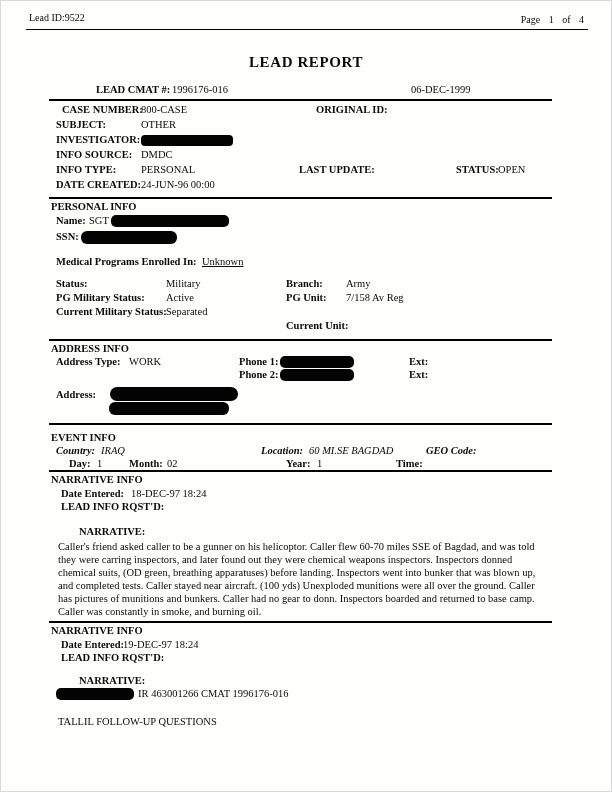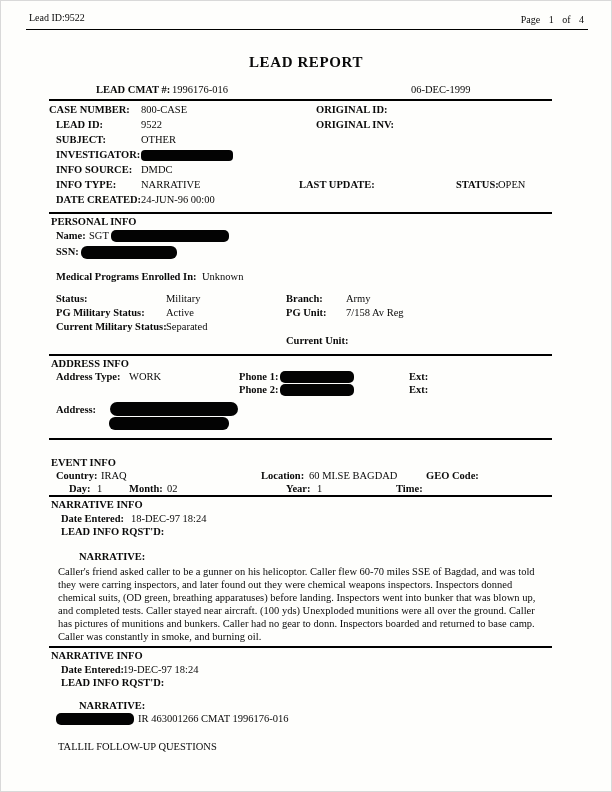--- a/index.html
+++ b/index.html
@@ -33,44 +33,39 @@
 
   <div class="row" style="height:15px;margin-top:12px;">
     <span class="lbl" style="left:95px;">LEAD CMAT #:</span>
     <span style="left:171px;">1996176-016</span>
     <span style="left:410px;">06-DEC-1999</span>
   </div>
 
   <div class="rule"></div>
 
   <div class="row" style="height:15px;margin-top:3px;">
-    <span class="lbl" style="left:48px;">CASE NUMBER:</span>
+    <span class="lbl" style="left:61px;">CASE NUMBER:</span>
     <span style="left:140px;">800-CASE</span>
     <span class="lbl" style="left:315px;">ORIGINAL ID:</span>
   </div>
   <div class="row" style="height:15px;">
-    <span class="lbl" style="left:55px;">LEAD ID:</span>
-    <span style="left:140px;">9522</span>
-    <span class="lbl" style="left:315px;">ORIGINAL INV:</span>
-  </div>
-  <div class="row" style="height:15px;">
     <span class="lbl" style="left:55px;">SUBJECT:</span>
     <span style="left:140px;">OTHER</span>
   </div>
   <div class="row" style="height:15px;">
     <span class="lbl" style="left:55px;">INVESTIGATOR:</span>
     <span class="redact" style="left:140px;top:1px;width:92px;height:11px;border-radius:4px;"></span>
   </div>
   <div class="row" style="height:15px;">
     <span class="lbl" style="left:55px;">INFO SOURCE:</span>
     <span style="left:140px;">DMDC</span>
   </div>
   <div class="row" style="height:15px;">
     <span class="lbl" style="left:55px;">INFO TYPE:</span>
-    <span style="left:140px;">NARRATIVE</span>
+    <span style="left:140px;">PERSONAL</span>
     <span class="lbl" style="left:298px;">LAST UPDATE:</span>
     <span class="lbl" style="left:455px;">STATUS:</span>
     <span style="left:497px;">OPEN</span>
   </div>
   <div class="row" style="height:15px;">
     <span class="lbl" style="left:55px;">DATE CREATED:</span>
     <span style="left:140px;">24-JUN-96 00:00</span>
   </div>
   <div style="height:3px;"></div>
 
@@ -84,21 +79,21 @@
     <span style="left:88px;">SGT</span>
     <span class="redact" style="left:110px;top:0;width:118px;height:12px;border-radius:5px;"></span>
   </div>
   <div class="row" style="height:17px;">
     <span class="lbl" style="left:55px;text-align:right;">SSN:</span>
     <span class="redact" style="left:80px;top:0;width:96px;height:13px;border-radius:6px;"></span>
   </div>
   <div style="height:8px;"></div>
   <div class="row" style="height:15px;">
     <span class="lbl" style="left:55px;">Medical Programs Enrolled In:</span>
-    <span style="left:201px;">Unknown</span>
+    <span style="left:201px;text-decoration:underline;">Unknown</span>
   </div>
   <div style="height:7px;"></div>
   <div class="row" style="height:14px;">
     <span class="lbl" style="left:55px;">Status:</span>
     <span style="left:165px;">Military</span>
     <span class="lbl" style="left:285px;">Branch:</span>
     <span style="left:345px;">Army</span>
   </div>
   <div class="row" style="height:14px;">
     <span class="lbl" style="left:55px;">PG Military Status:</span>
@@ -133,24 +128,24 @@
     <span class="lbl" style="left:408px;">Ext:</span>
   </div>
   <div class="row" style="height:36px;margin-top:4px;">
     <span class="lbl" style="left:55px;top:2px;">Address:</span>
     <span class="redact" style="left:109px;top:0;width:128px;height:14px;border-radius:7px;"></span>
     <span class="redact" style="left:108px;top:15px;width:120px;height:13px;border-radius:6px;"></span>
   </div>
 
   <div class="rule"></div>
 
-  <div class="row" style="height:13px;margin-top:17px;">
+  <div class="row" style="height:13px;margin-top:7px;">
     <span class="lbl" style="left:50px;">EVENT INFO</span>
   </div>
-  <div class="row" style="height:13px;">
+  <div class="row" style="height:13px;font-style:italic;">
     <span class="lbl" style="left:55px;">Country:</span>
     <span style="left:100px;">IRAQ</span>
     <span class="lbl" style="left:260px;">Location:</span>
     <span style="left:308px;">60 MI.SE BAGDAD</span>
     <span class="lbl" style="left:425px;">GEO Code:</span>
   </div>
   <div class="row" style="height:12px;">
     <span class="lbl" style="left:68px;">Day:</span>
     <span style="left:96px;">1</span>
     <span class="lbl" style="left:128px;">Month:</span>

